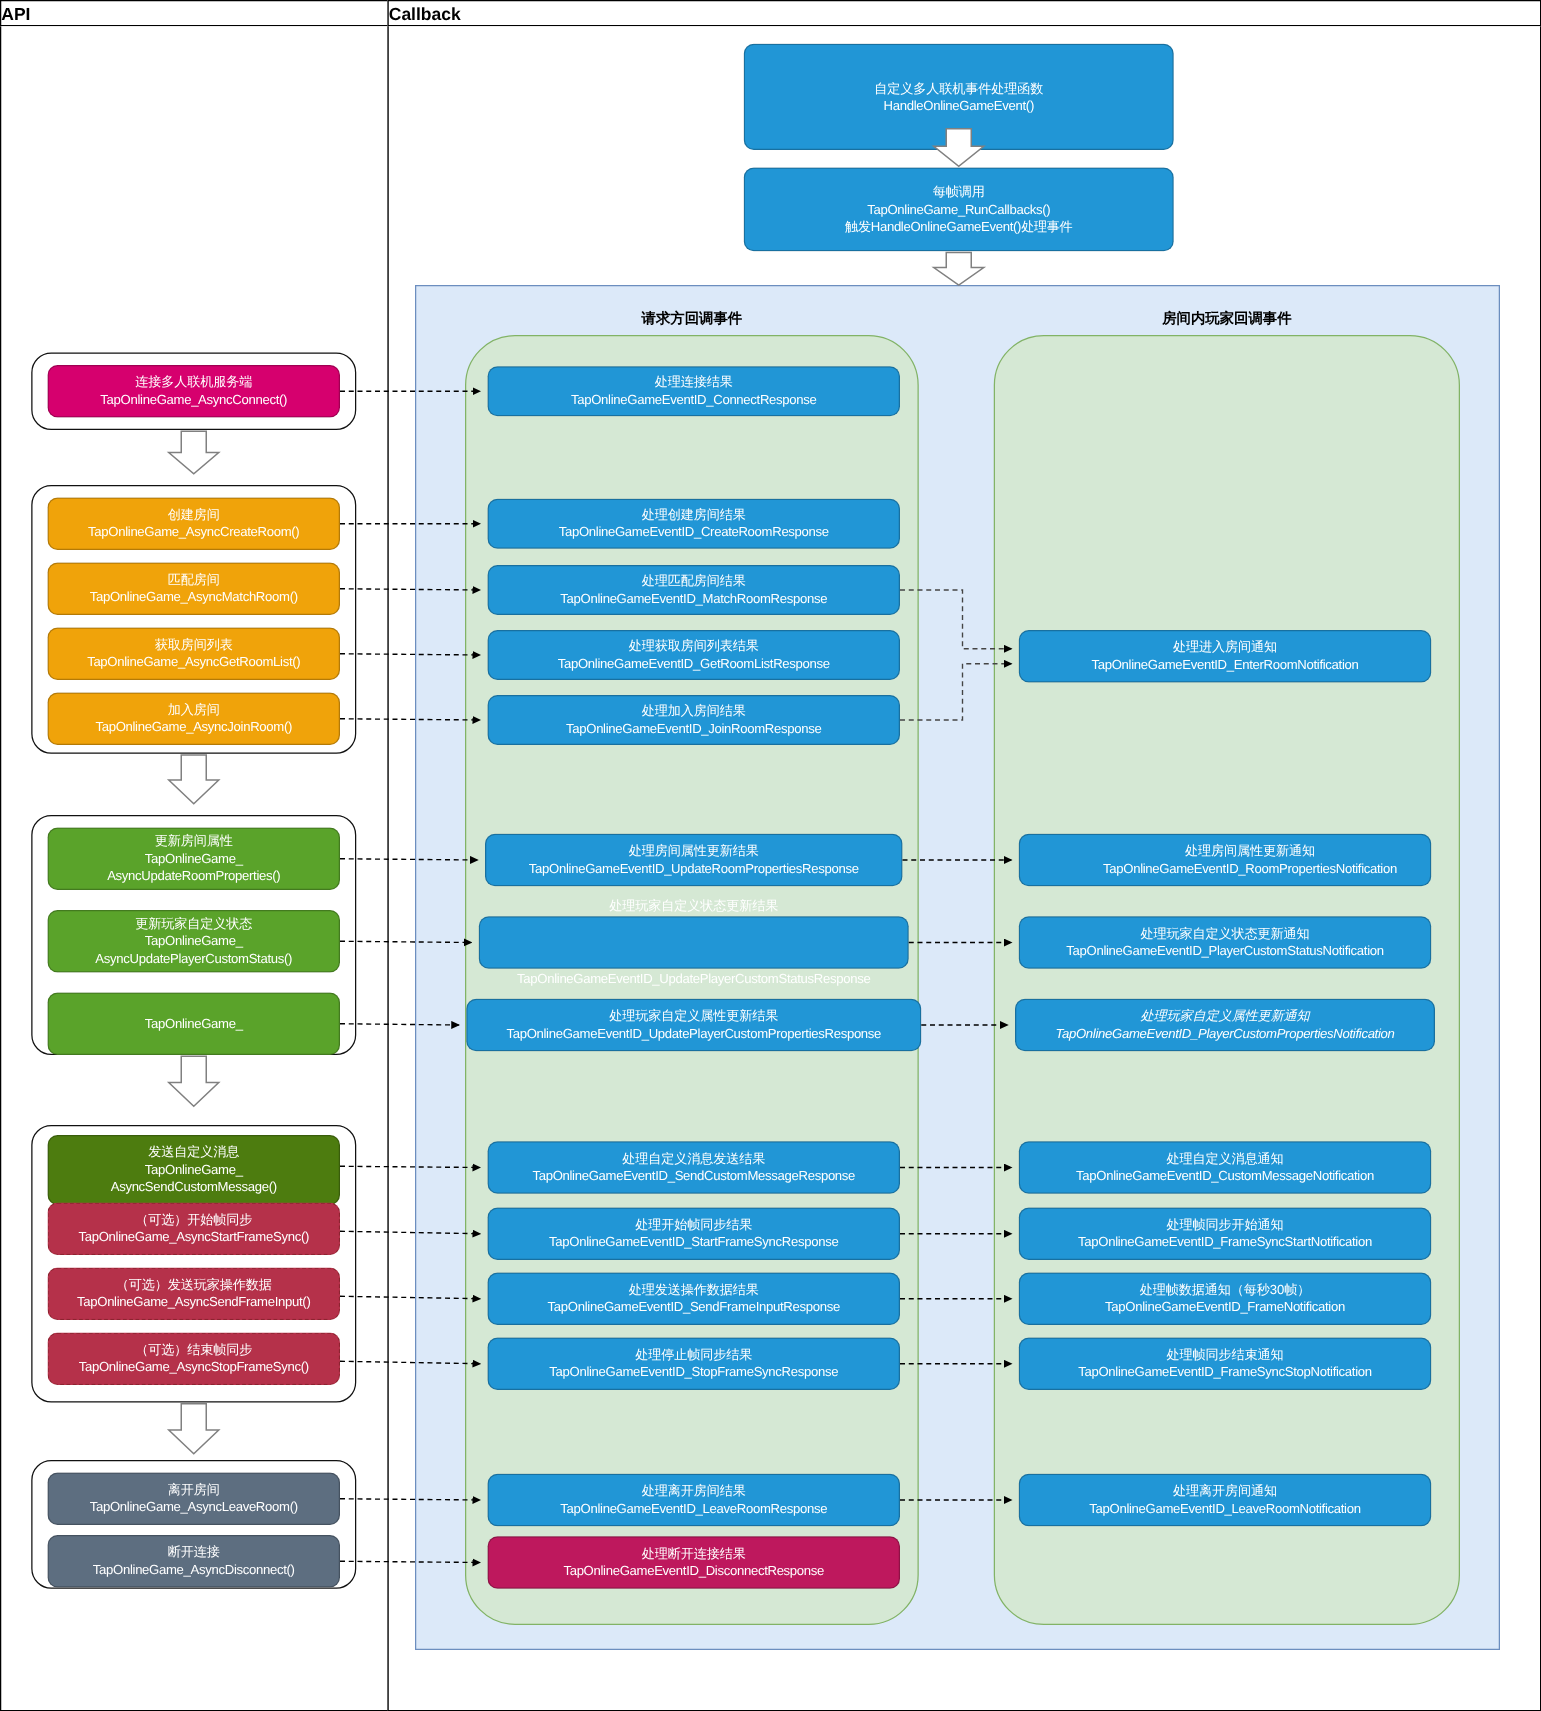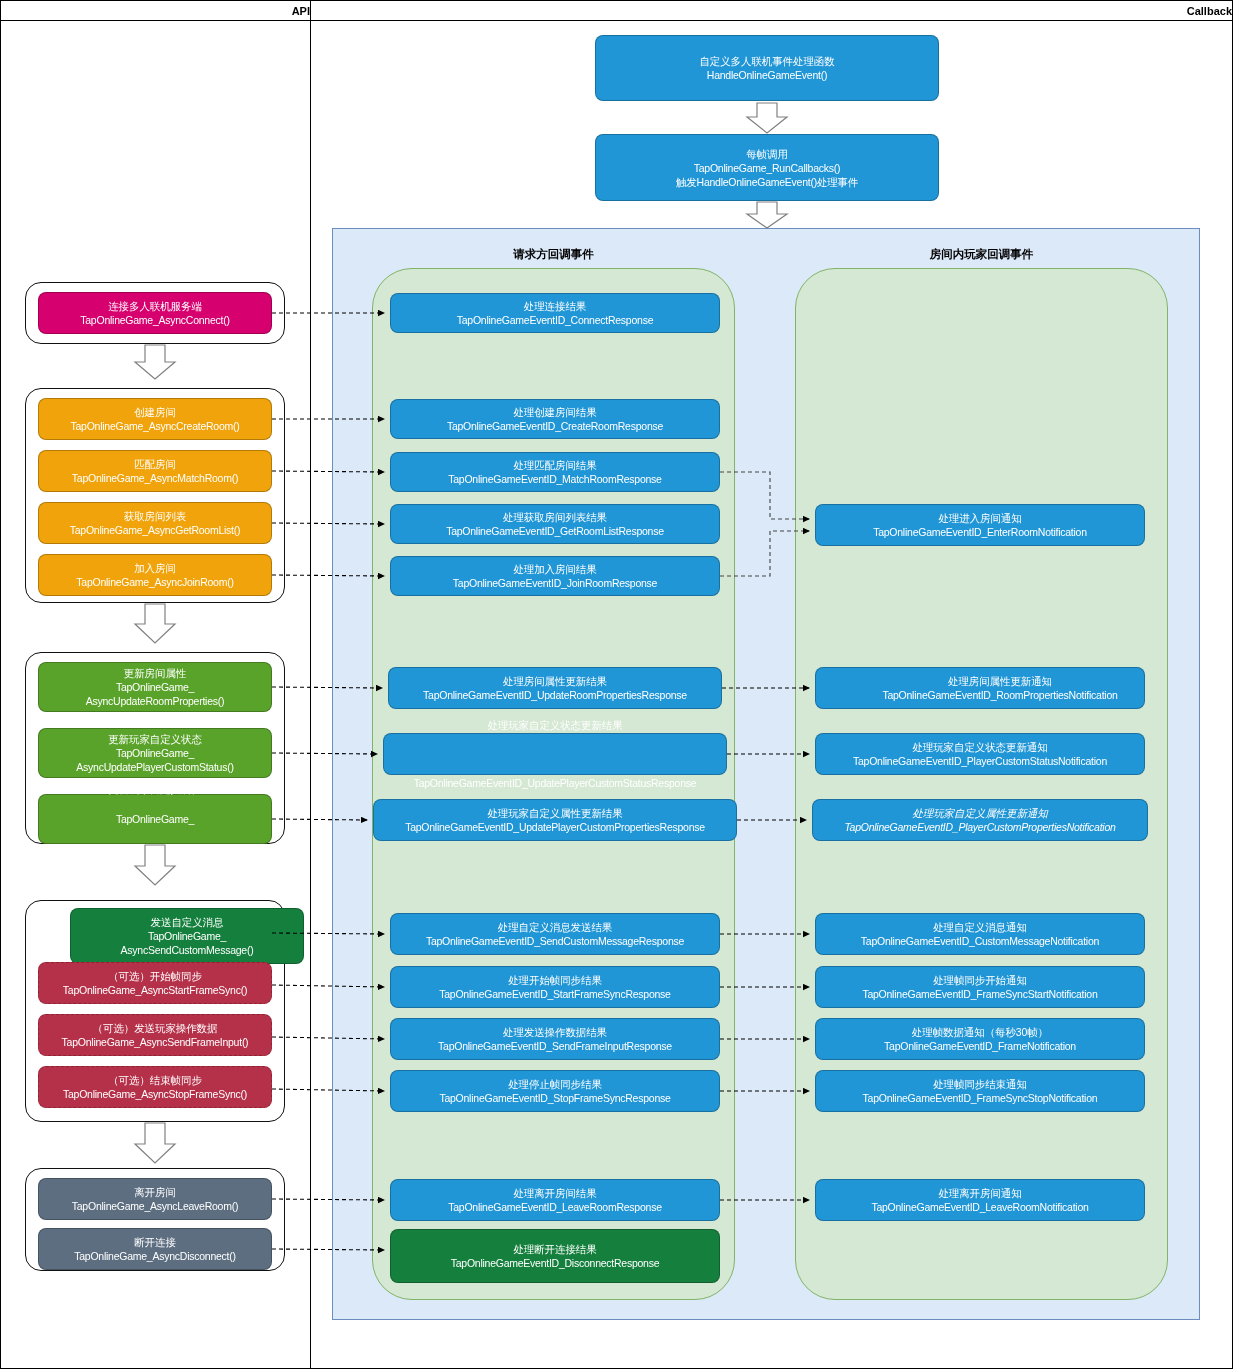--- a/index.html
+++ b/index.html
@@ -17,22 +17,22 @@
 
   
   .lane-header{
     position:absolute;
     top:0;
     height:21px;
     border:1px solid #000;
     box-sizing:border-box;
     display:flex;
     align-items:center;
-    justify-content:flex-end;
-    font-size:11px;
+    justify-content:flex-start;
+    font-size:14px;
     font-weight:bold;
     color:#000;
     background:#fff;
   }
   .lane-body{
     position:absolute;
     border:1px solid #000;
     border-top:none;
     box-sizing:border-box;
     background:#fff;
@@ -107,21 +107,21 @@
   <div class="lane-header" style="left:0px; width:311px;">
     <span>API</span>
   </div>
   <div class="lane-body" style="left:0px; top:21px; width:311px; height:1348px;"></div>
 
   <div class="lane-header" style="left:310px; width:923px;">
     <span>Callback</span>
   </div>
   <div class="lane-body" style="left:310px; top:21px; width:923px; height:1348px;"></div>
 
-  <div class="node" style="left:595px; top:35px; width:344px; height:66px; background:#2196d6;align-items:center;">
+  <div class="node" style="left:595px; top:35px; width:344px; height:85px; background:#2196d6;align-items:center;">
     <span class="l1">自定义多人联机事件处理函数</span>
     <span class="l2">HandleOnlineGameEvent()</span>
   </div>
 
   <div class="node" style="left:595px; top:134px; width:344px; height:67px; background:#2196d6;">
     <span class="l1">每帧调用</span>
     <span class="l2">TapOnlineGame_RunCallbacks()</span>
     <span class="l2">触发HandleOnlineGameEvent()处理事件</span>
   </div>
 
@@ -174,21 +174,21 @@
     <span>更新玩家自定义状态</span>
     <span class="l2">TapOnlineGame_</span>
     <span class="l2">AsyncUpdatePlayerCustomStatus()</span>
   </div>
   <div class="node" style="left:38px; top:794px; width:234px; height:50px; background:#5aa32a;gap:16px;">
     <span>更新玩家自定义属性</span>
     <span class="l2">TapOnlineGame_</span>
     <span class="l2">AsyncUpdatePlayerCustomProperties()</span>
   </div>
 
-  <div class="node" style="left:38px; top:908px; width:234px; height:56px; background:#15803d;margin-left:32px;">
+  <div class="node" style="left:38px; top:908px; width:234px; height:56px; background:#4d7c0f;">
     <span>发送自定义消息</span>
     <span class="l2">TapOnlineGame_</span>
     <span class="l2">AsyncSendCustomMessage()</span>
   </div>
   <div class="node dashed" style="left:38px; top:962px; width:234px; height:42px; background:#b5314a;">
     <span>（可选）开始帧同步</span>
     <span class="l2">TapOnlineGame_AsyncStartFrameSync()</span>
   </div>
   <div class="node dashed" style="left:38px; top:1014px; width:234px; height:42px; background:#b5314a;">
     <span>（可选）发送玩家操作数据</span>
@@ -253,21 +253,21 @@
     <span class="l2">TapOnlineGameEventID_SendFrameInputResponse</span>
   </div>
   <div class="node" style="left:390px; top:1070px; width:330px; height:42px; background:#2196d6;">
     <span>处理停止帧同步结果</span>
     <span class="l2">TapOnlineGameEventID_StopFrameSyncResponse</span>
   </div>
   <div class="node" style="left:390px; top:1179px; width:330px; height:42px; background:#2196d6;">
     <span>处理离开房间结果</span>
     <span class="l2">TapOnlineGameEventID_LeaveRoomResponse</span>
   </div>
-  <div class="node" style="left:390px; top:1229px; width:330px; height:54px; background:#15803d;">
+  <div class="node" style="left:390px; top:1229px; width:330px; height:42px; background:#be185d;">
     <span>处理断开连接结果</span>
     <span class="l2">TapOnlineGameEventID_DisconnectResponse</span>
   </div>
 
   <div class="node" style="left:815px; top:504px; width:330px; height:42px; background:#2196d6;">
     <span>处理进入房间通知</span>
     <span class="l2">TapOnlineGameEventID_EnterRoomNotification</span>
   </div>
   <div class="node" style="left:815px; top:667px; width:330px; height:42px; background:#2196d6;padding-left:44px;">
     <span>处理房间属性更新通知</span>

